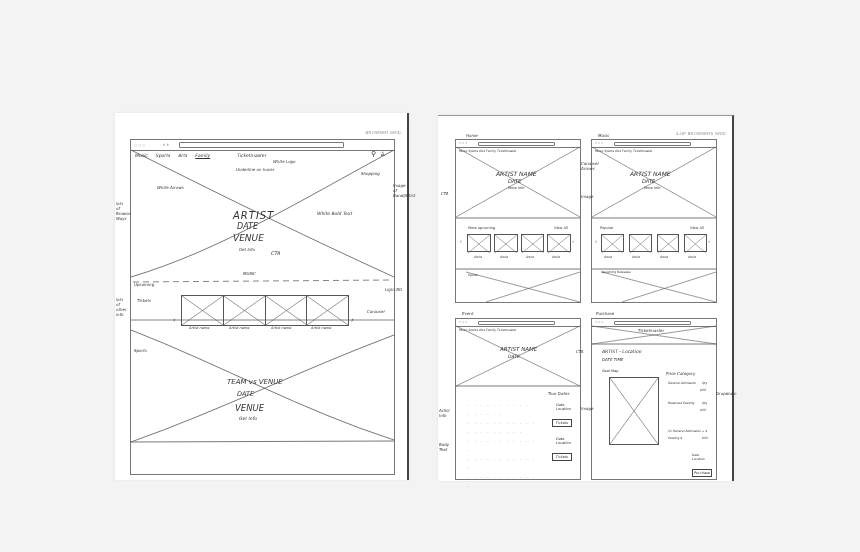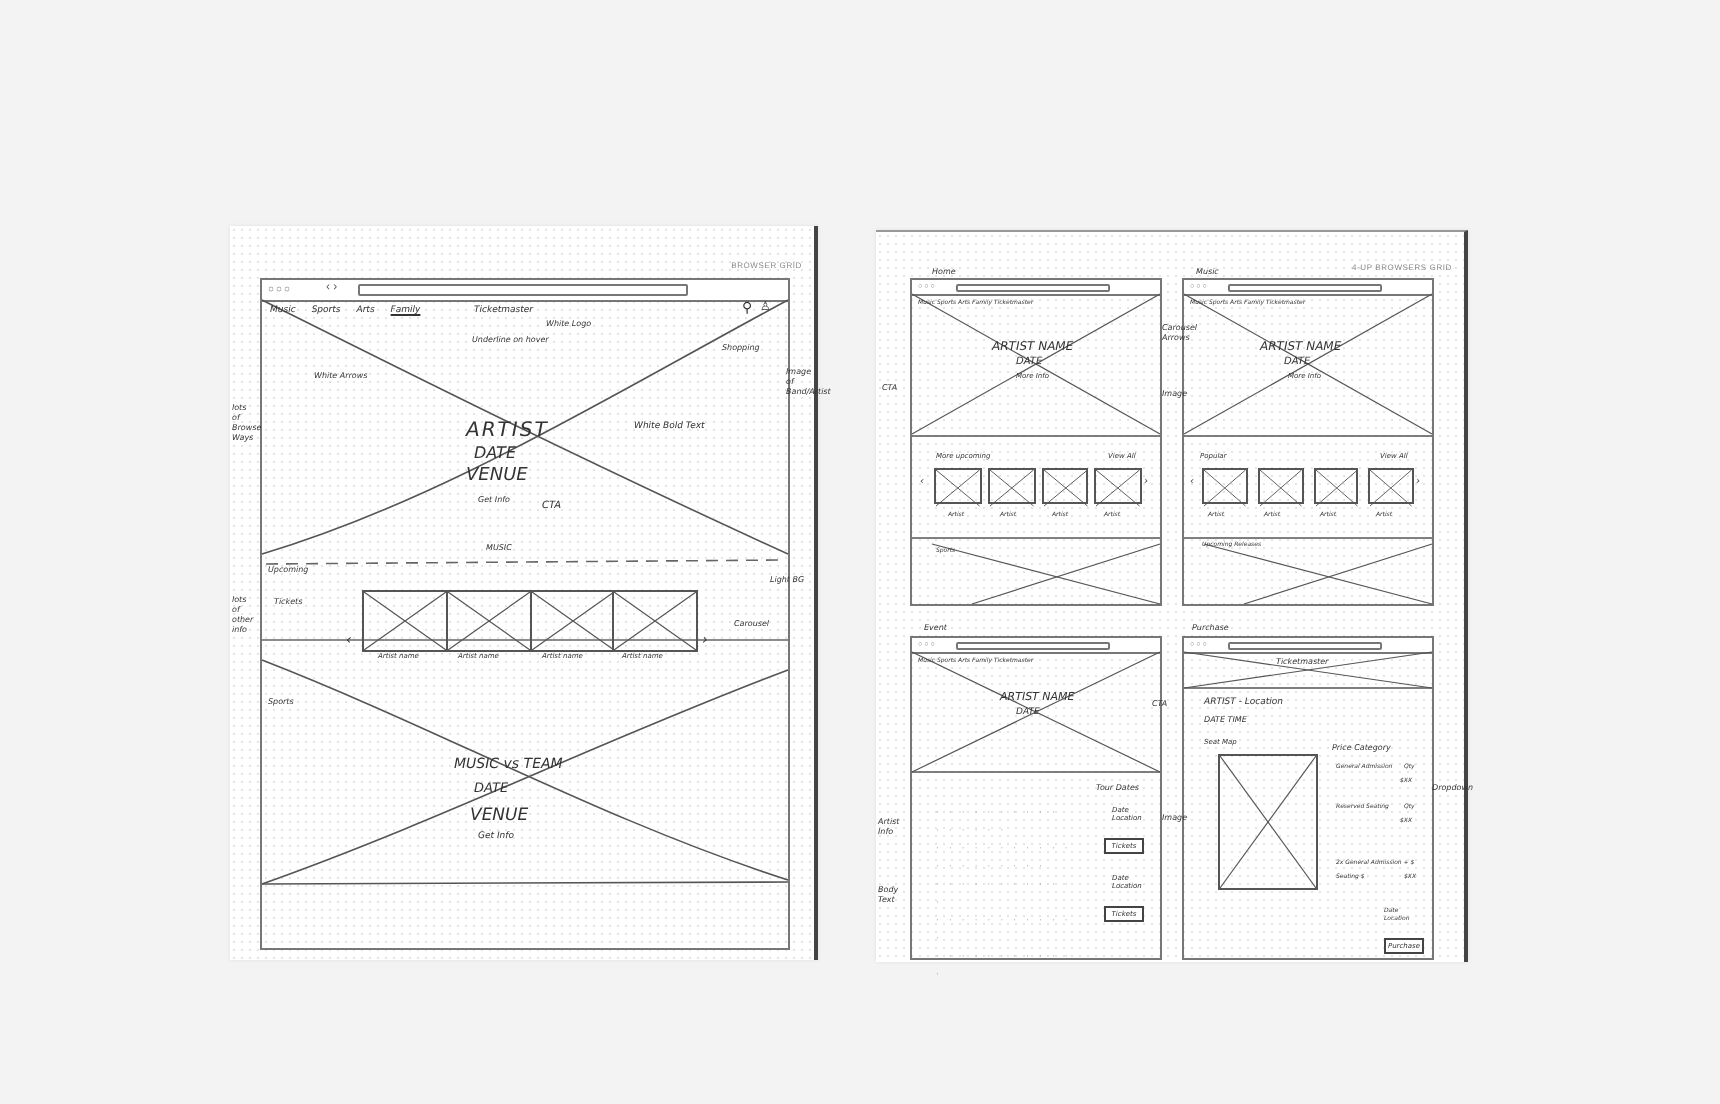--- a/index.html
+++ b/index.html
@@ -115,21 +115,21 @@
             <line x1="41" y1="0" x2="0" y2="29" stroke="#555" stroke-width="0.6"></line>
           </svg>
       </div>
     </div>
     <span class="hand" style="left:58px; top:186px; font-size:3.5px;">Artist name</span>
     <span class="hand" style="left:98px; top:186px; font-size:3.5px;">Artist name</span>
     <span class="hand" style="left:140px; top:186px; font-size:3.5px;">Artist name</span>
     <span class="hand" style="left:180px; top:186px; font-size:3.5px;">Artist name</span>
 
     <span class="hand" style="left:3px; top:208px; font-size:4px;">Sports</span>
-    <span class="hand" style="left:96px; top:238px; font-size:7px;">MUSIC vs TEAM</span>
+    <span class="hand" style="left:96px; top:238px; font-size:7px;">TEAM vs VENUE</span>
     <span class="hand" style="left:106px; top:250px; font-size:6.5px;">DATE</span>
     <span class="hand" style="left:104px; top:263px; font-size:8.5px;">VENUE</span>
     <span class="hand" style="left:108px; top:276px; font-size:4.5px;">Get Info</span>
   </div>
 
   <span class="anno" style="left:42px; top:72px;">White Arrows</span>
   <span class="anno" style="left:121px; top:54px;">Underline on hover</span>
   <span class="anno" style="left:158px; top:46px;">White Logo</span>
   <span class="anno" style="left:246px; top:58px;">Shopping</span>
   <span class="anno" style="left:278px; top:70px; white-space:normal; width:14px;">Image of Band/Artist</span>

